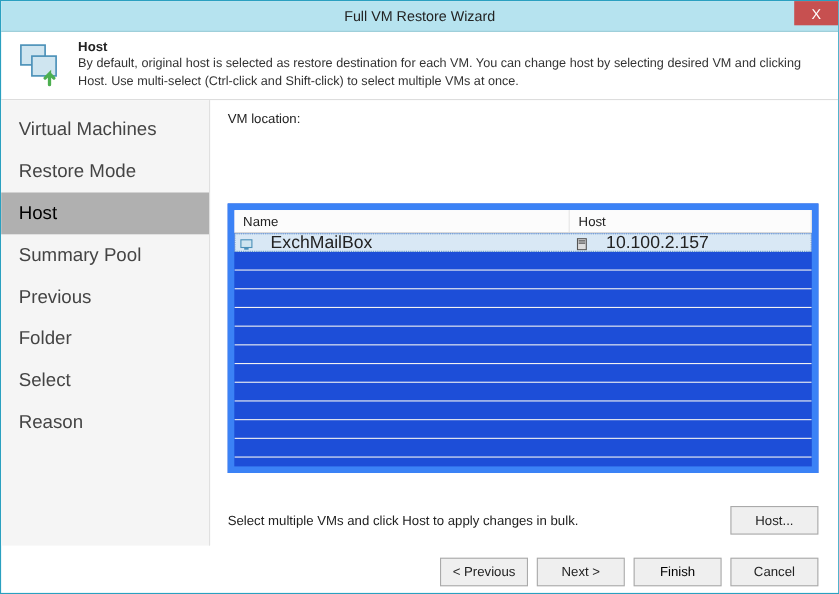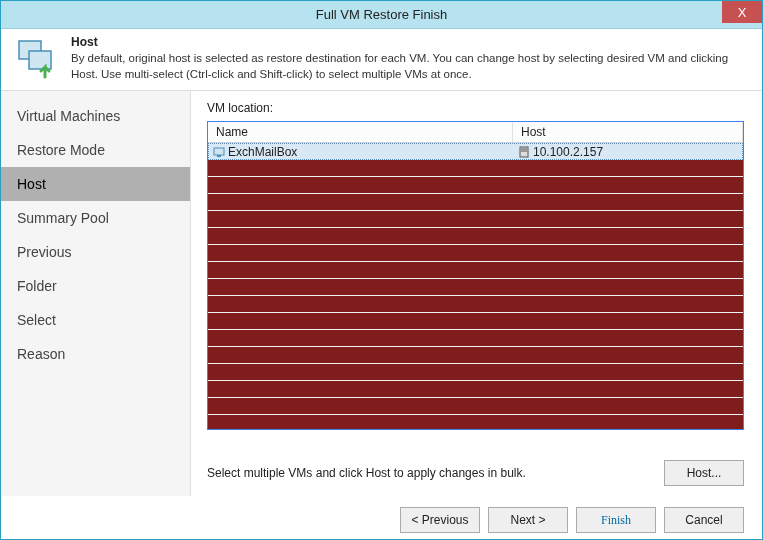--- a/index.html
+++ b/index.html
@@ -60,45 +60,46 @@
       height: 405px;
     }
     .sidebar {
       width: 190px;
       background: #f5f5f5;
       border-right: 1px solid #e0e0e0;
       padding-top: 8px;
     }
     .sidebar-item {
       padding: 9px 16px;
-      font-size: 14px;
+      font-size: 17px;
       color: #444;
       cursor: pointer;
     }
     .sidebar-item.active {
       background: #b0b0b0;
       color: #000;
     }
     .main {
       flex: 1;
       padding: 10px 18px 0 16px;
       display: flex;
       flex-direction: column;
     }
     .section-label {
       font-size: 12px;
       color: #222;
-      margin-bottom: 6px;
+      margin-bottom: 22px;
     }
     .table-wrap {
-      border: 1px solid #3b82f6;
-      background: #7f1d1d;
+      border: 6px solid #3b82f6;
+      background: #1d4ed8;
       flex: 1;
       overflow: hidden;
       margin-bottom: 10px;
+      margin-top: 48px;
     }
     .table-head {
       display: flex;
       background: #fff;
       border-bottom: 1px solid #d0d0d0;
     }
     .th {
       padding: 3px 8px;
       font-size: 12px;
       color: #222;
@@ -115,25 +116,25 @@
       display: flex;
       height: 17px;
       border-bottom: 1px solid #f2f2f2;
     }
     .row.selected {
       background: #d9e8f5;
       border: 1px dotted #5a8fc0;
     }
     .cell {
       padding: 0 4px;
-      font-size: 12px;
-      color: #222;
-      display: flex;
-      align-items: center;
-      gap: 3px;
+      font-size: 16px;
+      color: #222;
+      display: flex;
+      align-items: center;
+      gap: 16px;
     }
     .cell.name { width: 305px; }
     .cell.host { flex: 1; }
     .vm-icon, .host-icon {
       width: 12px;
       height: 12px;
       flex-shrink: 0;
     }
     .bottom-row {
       display: flex;
@@ -147,34 +148,34 @@
       min-width: 80px;
       height: 26px;
       background: #efefef;
       border: 1px solid #aaa;
       font-size: 12px;
       color: #222;
       cursor: pointer;
       font-family: inherit;
       padding: 0 8px;
     }
-    .btn:disabled { color: #0369a1; cursor: default; font-family: Liberation Serif, serif; }
+    .btn:disabled { color: #000000; cursor: default; }
     .footer {
       display: flex;
       justify-content: flex-end;
       gap: 8px;
       padding: 10px 18px 12px 0;
       border-top: 1px solid transparent;
     }
   </style>
 </head>
 <body>
 
 <div class="titlebar">
-  <span class="titlebar-title">Full VM Restore Finish</span>
+  <span class="titlebar-title">Full VM Restore Wizard</span>
   <div class="close-btn">
     <span>X</span>
   </div>
 </div>
 
 <div class="header">
   <div class="header-icon">
     <svg viewBox="0 0 44 44">
       <rect x="4" y="4" width="22" height="18" fill="#cfe5f0" stroke="#4a90b8" stroke-width="1.5"></rect>
       <rect x="14" y="14" width="22" height="18" fill="#cfe5f0" stroke="#4a90b8" stroke-width="1.5"></rect>

